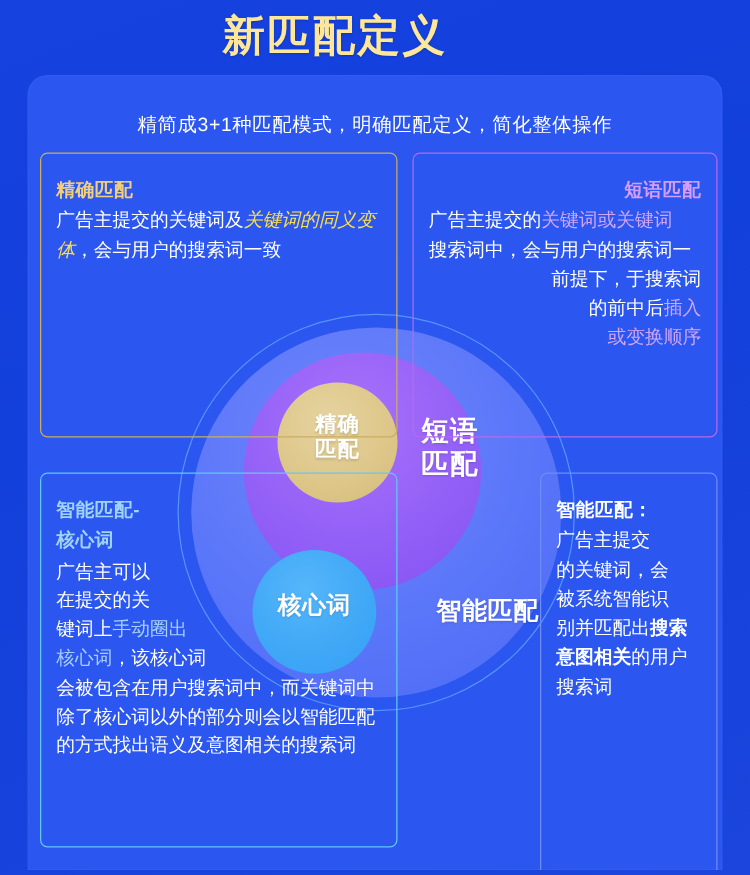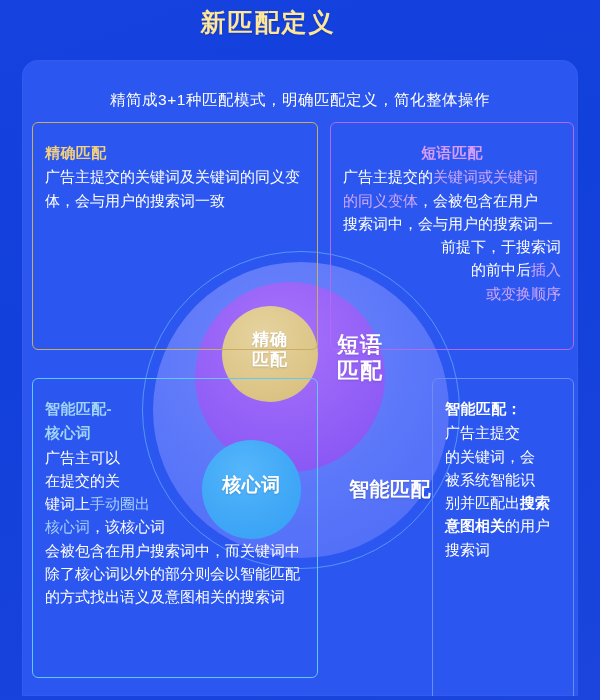--- a/index.html
+++ b/index.html
@@ -23,21 +23,21 @@
     overflow: hidden;
   }
 
   
   .title {
     position: absolute;
     left: 0;
     top: 6px;
     width: 536px;
     text-align: center;
-    font-size: 25px;
+    font-size: 34px;
     font-weight: bold;
     letter-spacing: 2px;
     color: #ffe79a;
     text-shadow: 0 1px 2px rgba(0,0,0,.18);
   }
 
   
   .panel {
     position: absolute;
     left: 22px;
@@ -133,29 +133,29 @@
   }
   .card .body { display: block; }
 
   .card-exact {
     left: 10px;  top: 62px;
     width: 286px; height: 228px;
     border: 1.3px solid #c9ad63;
     text-align: left;
   }
   .card-exact .ctitle { color: #f0cf7e; }
-  .hl-gold { color: #ffffff; }
+  .hl-gold { color: #fde047; font-style: italic; }
 
   .card-phrase {
     left: 308px; top: 62px;
     width: 244px; height: 228px;
     border: 1.3px solid #b36af0;
     text-align: right;
   }
-  .card-phrase .ctitle { color: #d79dfa; text-align: center; }
+  .card-phrase .ctitle { color: #d79dfa; text-align: right; }
   .card-phrase .line-l { display: block; text-align: left; }
   .hl-purple { color: #cfa6fb; }
 
   .card-core {
     left: 10px;  top: 318px;
     width: 286px; height: 300px;
     border: 1.3px solid #62c8f5;
     text-align: left;
   }
   .card-core .ctitle { color: #9fd3f7; font-weight: bold; }
@@ -204,21 +204,21 @@
       <div class="venn-label lbl-smart">智能匹配</div>
     </div>
 
     <div class="card card-exact">
       <span class="ctitle">精确匹配</span>
       <span class="body"><span>广告主提交的关键词及</span><span class="hl-gold">关键词的</span><span class="hl-gold">同义变体</span><span>，会与用户的搜索词一</span><span>致</span></span>
     </div>
 
     <div class="card card-phrase">
       <span class="ctitle">短语匹配</span>
-      <span class="body"><span class="line-l"><span>广告主提交的</span><span class="hl-purple">关键词或关键词</span></span><span class="line-l"><span class="hl-purple">的同义变体</span><span>，会被包含在用户</span></span><span class="line-l">搜索词中，会与用户的搜索词一</span><span class="nowrap">前提下，于搜索词</span><br><span>的前中后</span><span class="hl-purple">插入</span><br><span class="hl-purple">或变换顺序</span></span>
+      <span class="body"><span class="line-l"><span>广告主提交的</span><span class="hl-purple">关键词或关键词</span></span><span class="line-l">搜索词中，会与用户的搜索词一</span><span class="nowrap">前提下，于搜索词</span><br><span>的前中后</span><span class="hl-purple">插入</span><br><span class="hl-purple">或变换顺序</span></span>
     </div>
 
     <div class="card card-core">
       <span class="ctitle">智能匹配-</span>
       <span class="ctitle">核心词</span>
       <span class="body"><span>广告主可以</span><br><span>在提交的关</span><br><span>键词上</span><span class="hl-cyan">手动圈出</span><br><span class="hl-cyan">核心词</span><span>，该核心词</span><br><span>会被包含在用户搜索词中，而关</span><span>键词中除了核心词以外的部分则</span><span>会以智能匹配的方式找出语义及</span><span>意图相关的搜索词</span></span>
     </div>
 
     <div class="card card-smart">
       <span class="ctitle">智能匹配：</span>

